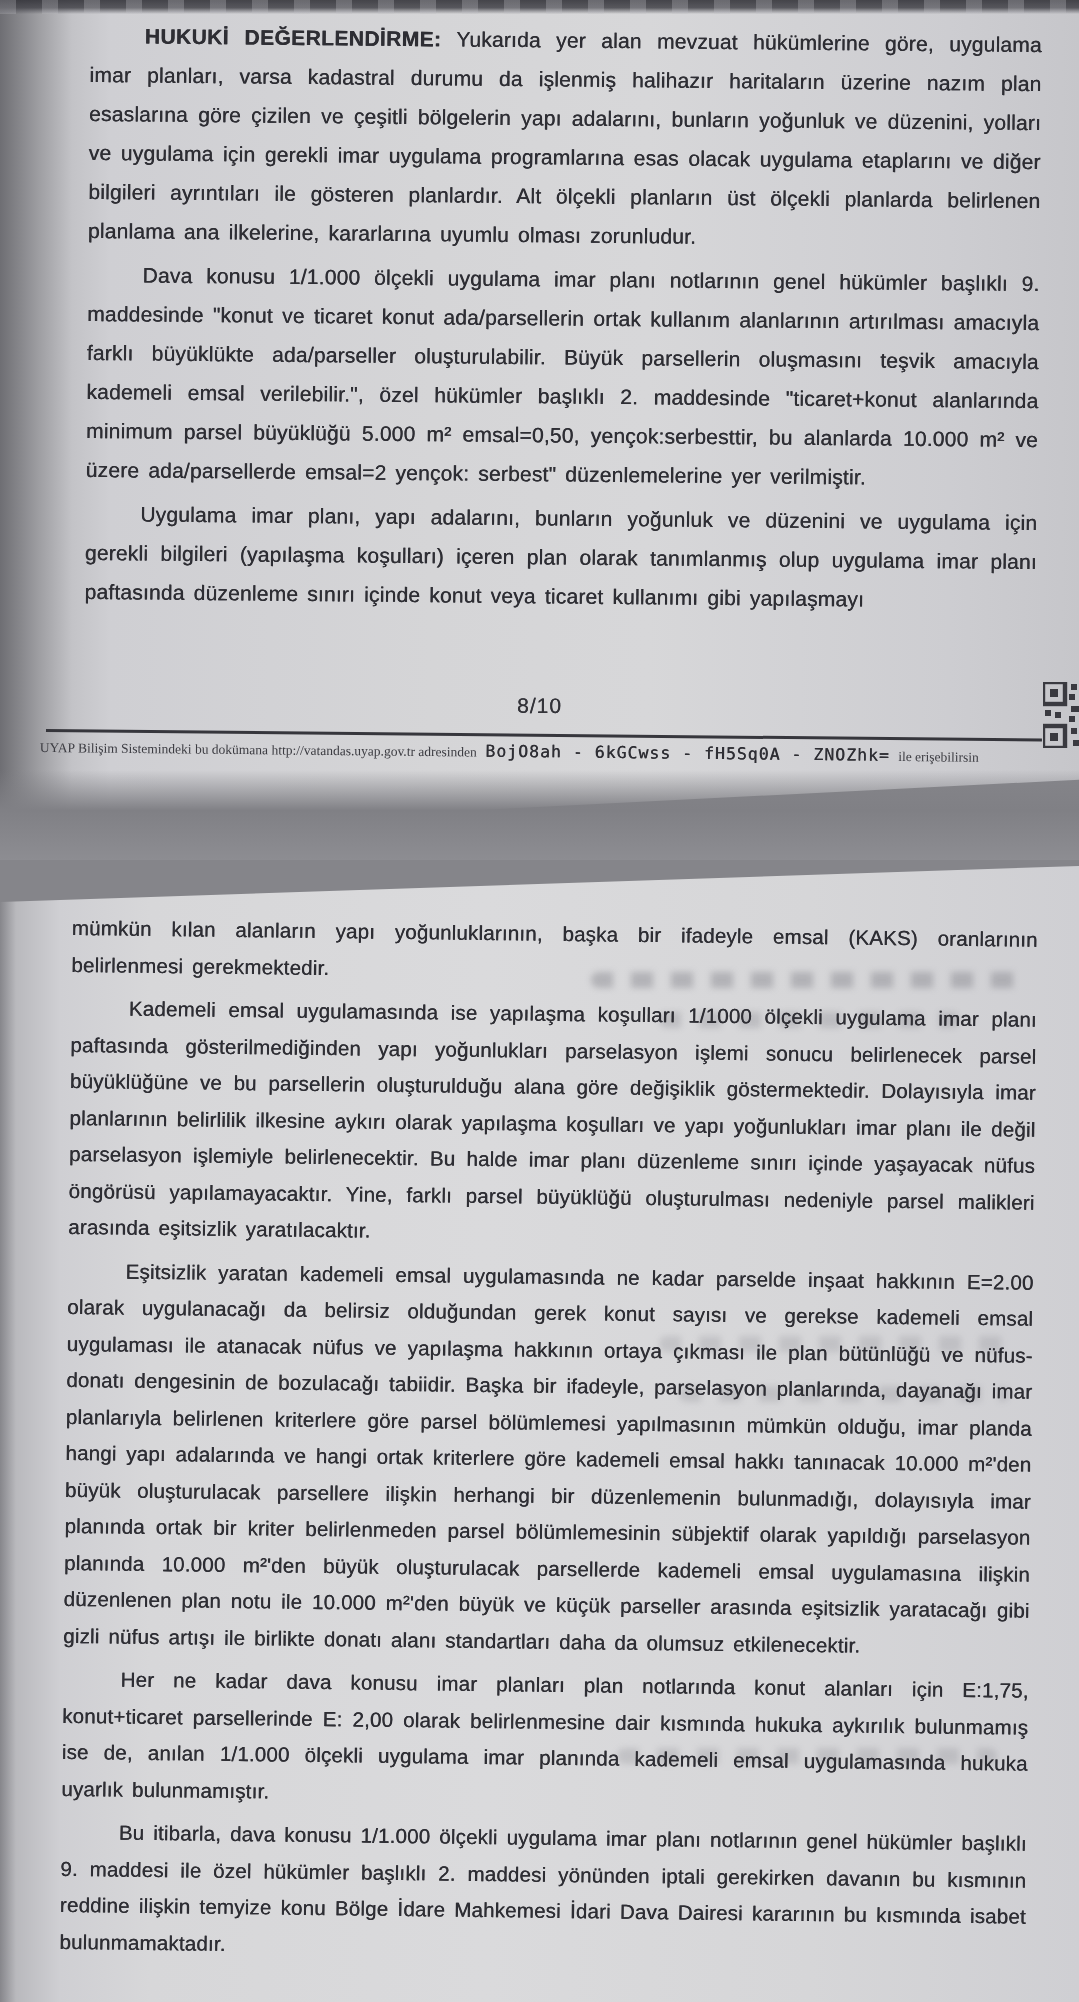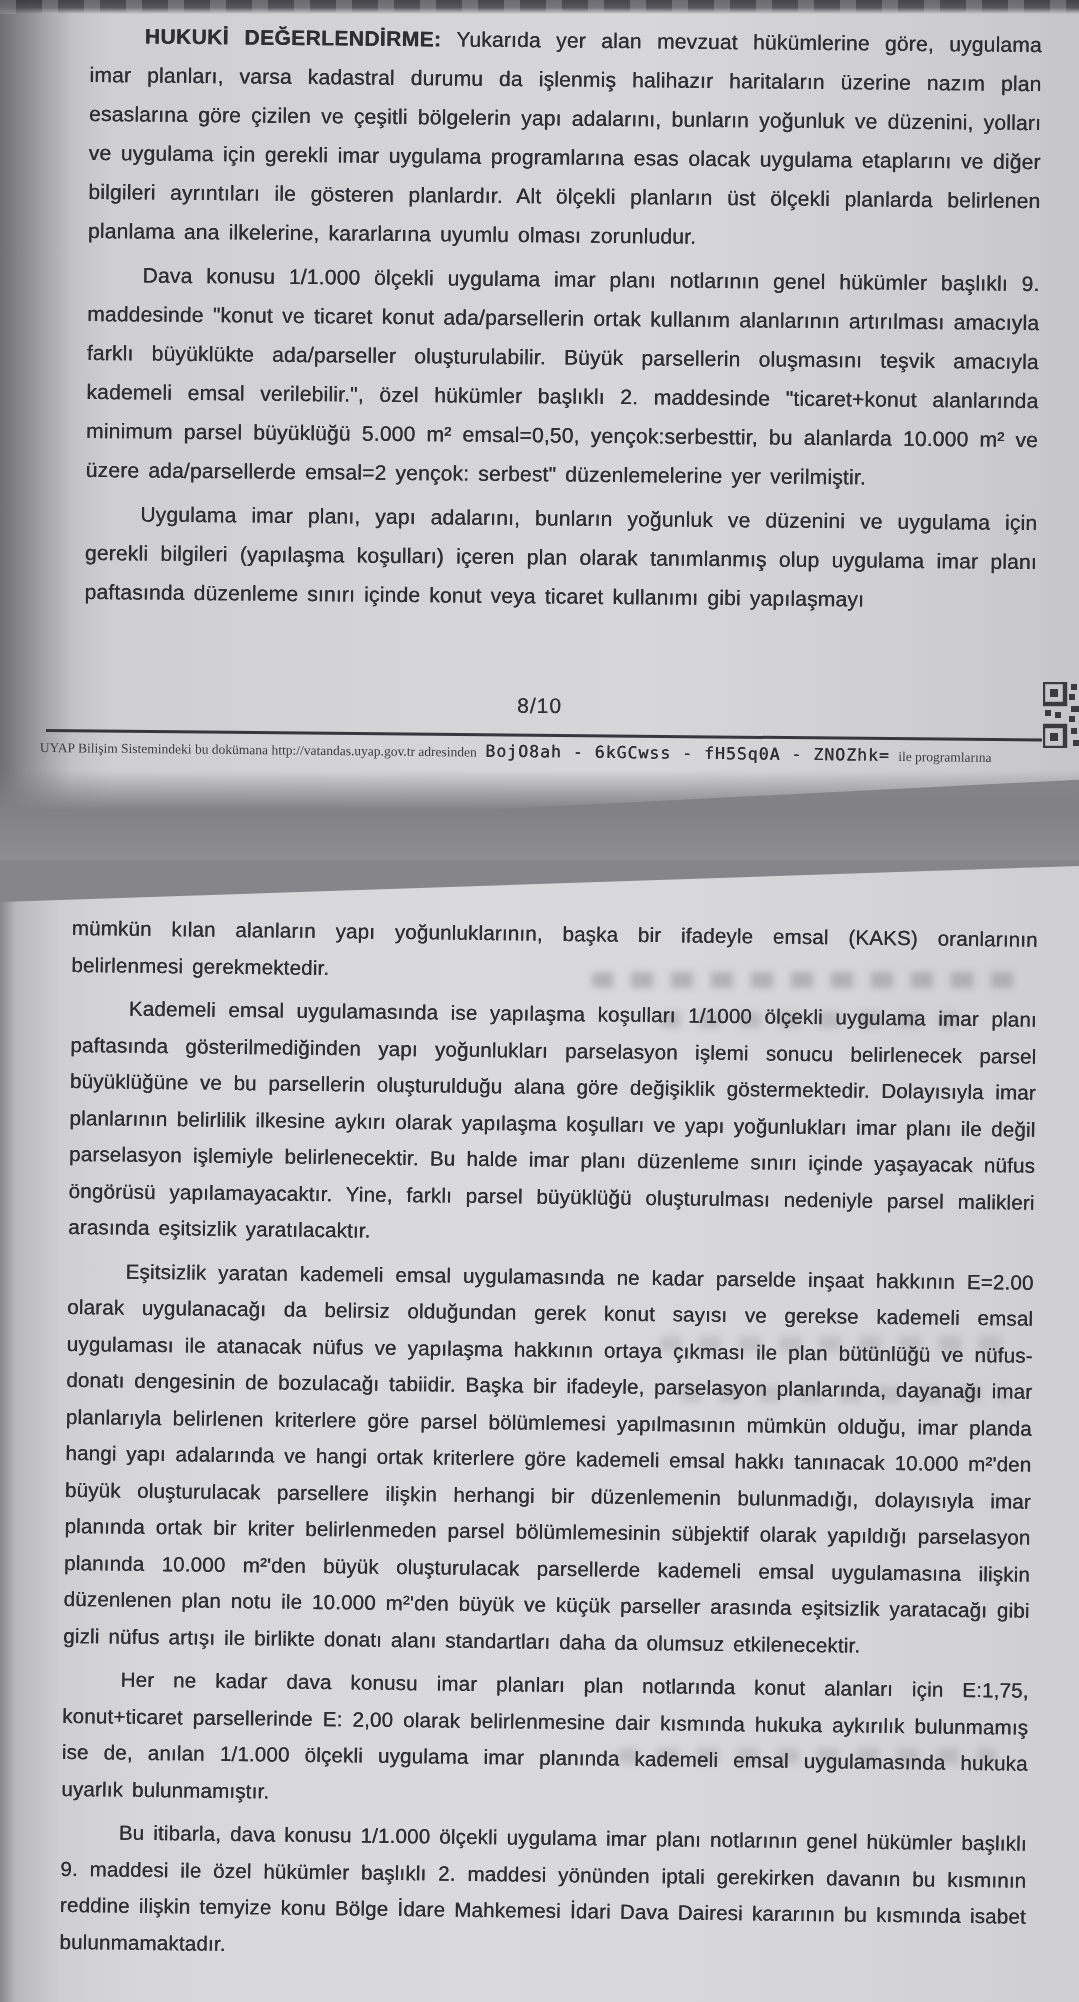--- a/index.html
+++ b/index.html
@@ -113,21 +113,21 @@
     <p>Dava konusu 1/1.000 ölçekli uygulama imar planı notlarının genel hükümler başlıklı 9. maddesinde "konut ve ticaret konut ada/parsellerin ortak kullanım alanlarının artırılması amacıyla farklı büyüklükte ada/parseller oluşturulabilir. Büyük parsellerin oluşmasını teşvik amacıyla kademeli emsal verilebilir.", özel hükümler başlıklı 2. maddesinde "ticaret+konut alanlarında minimum parsel büyüklüğü 5.000 m² emsal=0,50, yençok:serbesttir, bu alanlarda 10.000 m² ve üzere ada/parsellerde emsal=2 yençok: serbest" düzenlemelerine yer verilmiştir.</p>
     <p>Uygulama imar planı, yapı adalarını, bunların  yoğunluk ve düzenini ve uygulama için gerekli bilgileri (yapılaşma koşulları) içeren plan olarak tanımlanmış olup uygulama imar planı paftasında düzenleme sınırı içinde konut veya ticaret kullanımı gibi yapılaşmayı</p>
   </div>
 
   <div class="page-number">8/10</div>
   <div class="footer-rule"></div>
 
   <div class="footer-text">
     <span class="footer-serif">UYAP Bilişim Sistemindeki bu dokümana http://vatandas.uyap.gov.tr adresinden</span>
     <span class="footer-code">BojO8ah - 6kGCwss - fH5Sq0A - ZNOZhk=</span>
-    <span class="footer-serif">ile programlarına</span>
+    <span class="footer-serif">ile erişebilirsin</span>
   </div>
 
   <div class="qr">
     <svg width="66" height="66" viewBox="0 0 33 33" xmlns="http://www.w3.org/2000/svg">
       <g fill="#3a3a40">
         <rect x="0" y="0" width="11" height="11" fill="none" stroke="#3a3a40" stroke-width="2.2"></rect>
         <rect x="3.5" y="3.5" width="4" height="4"></rect>
         <rect x="0" y="22" width="11" height="11" fill="none" stroke="#3a3a40" stroke-width="2.2"></rect>
         <rect x="3.5" y="25.5" width="4" height="4"></rect>
         <rect x="14" y="1" width="3" height="3"></rect>

